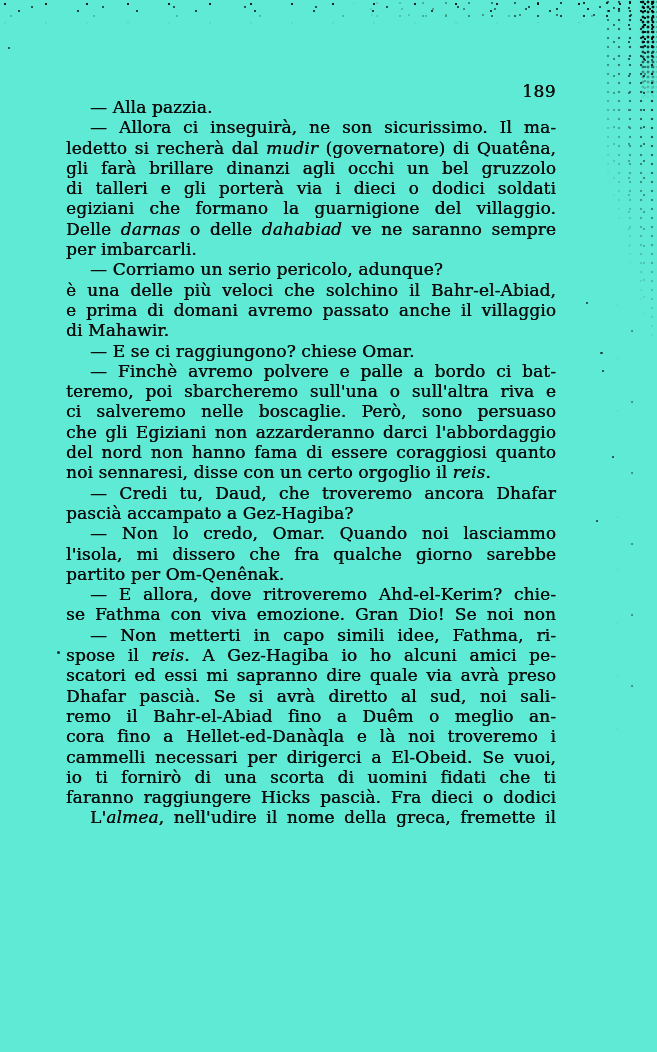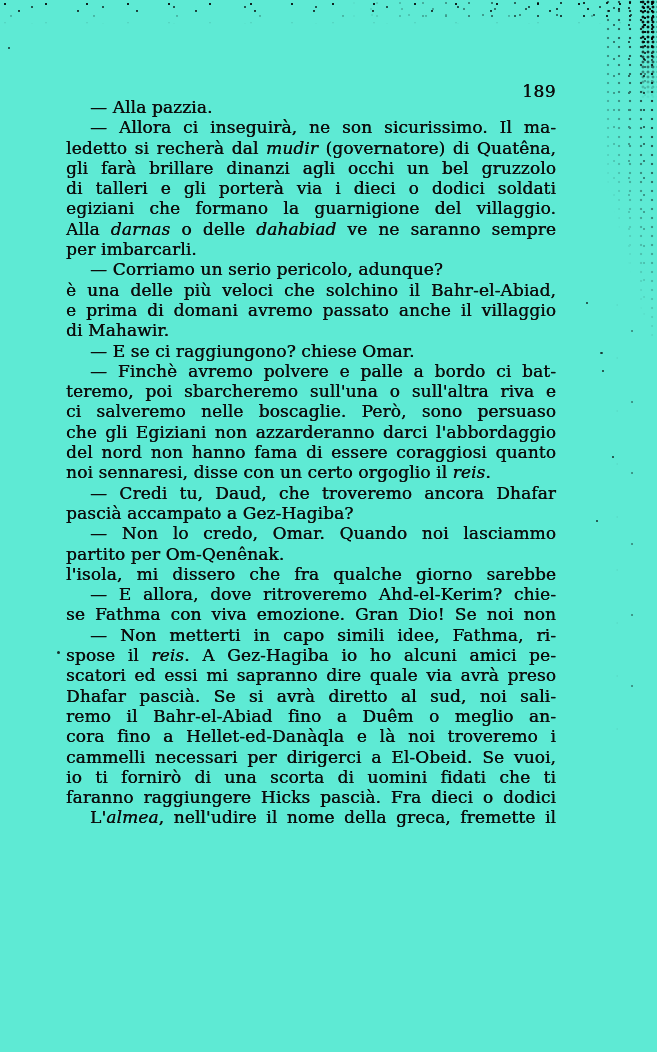--- a/index.html
+++ b/index.html
@@ -143,21 +143,21 @@
   <div class="text-block">
       <div>
         <div class="line first last"><span>— Alla pazzia.</span></div>
       </div>
       <div>
         <div class="line first"><span>— Allora ci inseguirà, ne son sicurissimo. Il ma-</span></div>
         <div class="line"><span>ledetto si recherà dal </span><span class="it">mudir</span><span> (governatore) di Quatêna,</span></div>
         <div class="line"><span>gli farà brillare dinanzi agli occhi un bel gruzzolo</span></div>
         <div class="line"><span>di talleri e gli porterà via i dieci o dodici soldati</span></div>
         <div class="line"><span>egiziani che formano la guarnigione del villaggio.</span></div>
-        <div class="line"><span>Alla </span><span class="it">darnas</span><span> o delle </span><span class="it">dahabiad</span><span> ve ne saranno sempre</span></div>
+        <div class="line"><span>Delle </span><span class="it">darnas</span><span> o delle </span><span class="it">dahabiad</span><span> ve ne saranno sempre</span></div>
         <div class="line last"><span>per imbarcarli.</span></div>
       </div>
       <div>
         <div class="line first last"><span>— Corriamo un serio pericolo, adunque?</span></div>
       </div>
       <div>
         <div class="line"><span>è una delle più veloci che solchino il Bahr-el-Abiad,</span></div>
         <div class="line"><span>e prima di domani avremo passato anche il villaggio</span></div>
         <div class="line last"><span>di Mahawir.</span></div>
       </div>
@@ -171,22 +171,22 @@
         <div class="line"><span>che gli Egiziani non azzarderanno darci l'abbordaggio</span></div>
         <div class="line"><span>del nord non hanno fama di essere coraggiosi quanto</span></div>
         <div class="line last"><span>noi sennaresi, disse con un certo orgoglio il </span><span class="it">reis</span><span>.</span></div>
       </div>
       <div>
         <div class="line first"><span>— Credi tu, Daud, che troveremo ancora Dhafar</span></div>
         <div class="line last"><span>pascià accampato a Gez-Hagiba?</span></div>
       </div>
       <div>
         <div class="line first"><span>— Non lo credo, Omar. Quando noi lasciammo</span></div>
+        <div class="line"><span>l'isola, mi dissero che fra qualche giorno sarebbe</span></div>
         <div class="line last"><span>partito per Om-Qenênak.</span></div>
-        <div class="line"><span>l'isola, mi dissero che fra qualche giorno sarebbe</span></div>
       </div>
       <div>
         <div class="line first"><span>— E allora, dove ritroveremo Ahd-el-Kerim? chie-</span></div>
         <div class="line"><span>se Fathma con viva emozione. Gran Dio! Se noi non</span></div>
       </div>
       <div>
         <div class="line first"><span>— Non metterti in capo simili idee, Fathma, ri-</span></div>
         <div class="line"><span>spose il </span><span class="it">reis</span><span>. A Gez-Hagiba io ho alcuni amici pe-</span></div>
         <div class="line"><span>scatori ed essi mi sapranno dire quale via avrà preso</span></div>
         <div class="line"><span>Dhafar pascià. Se si avrà diretto al sud, noi sali-</span></div>

